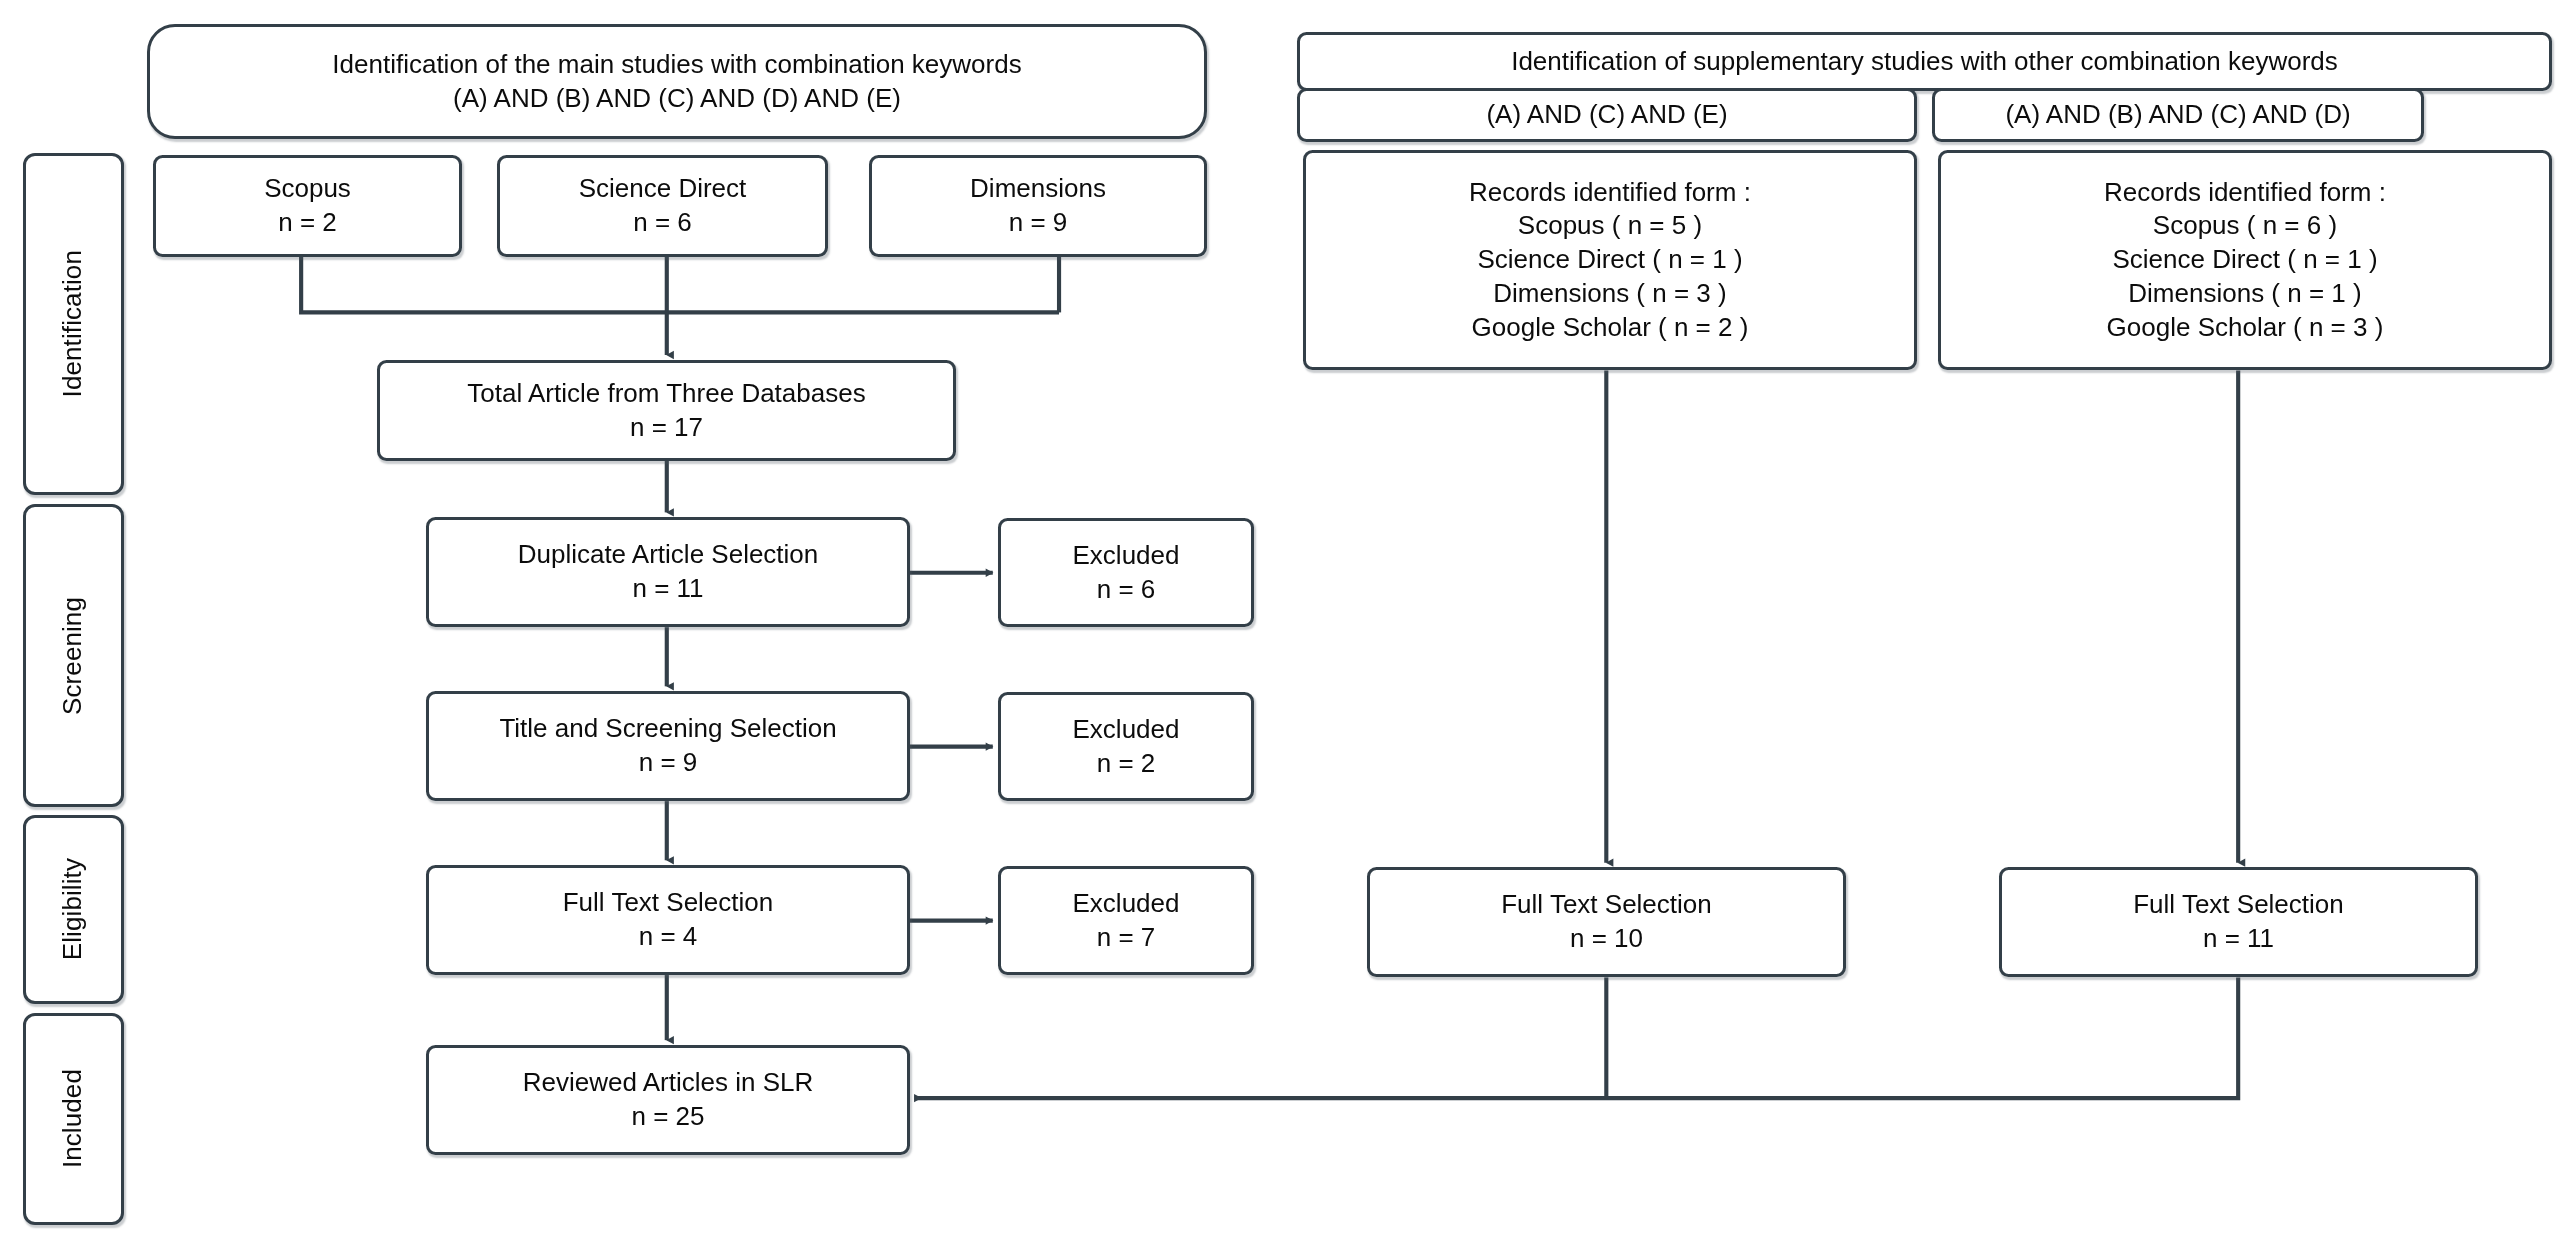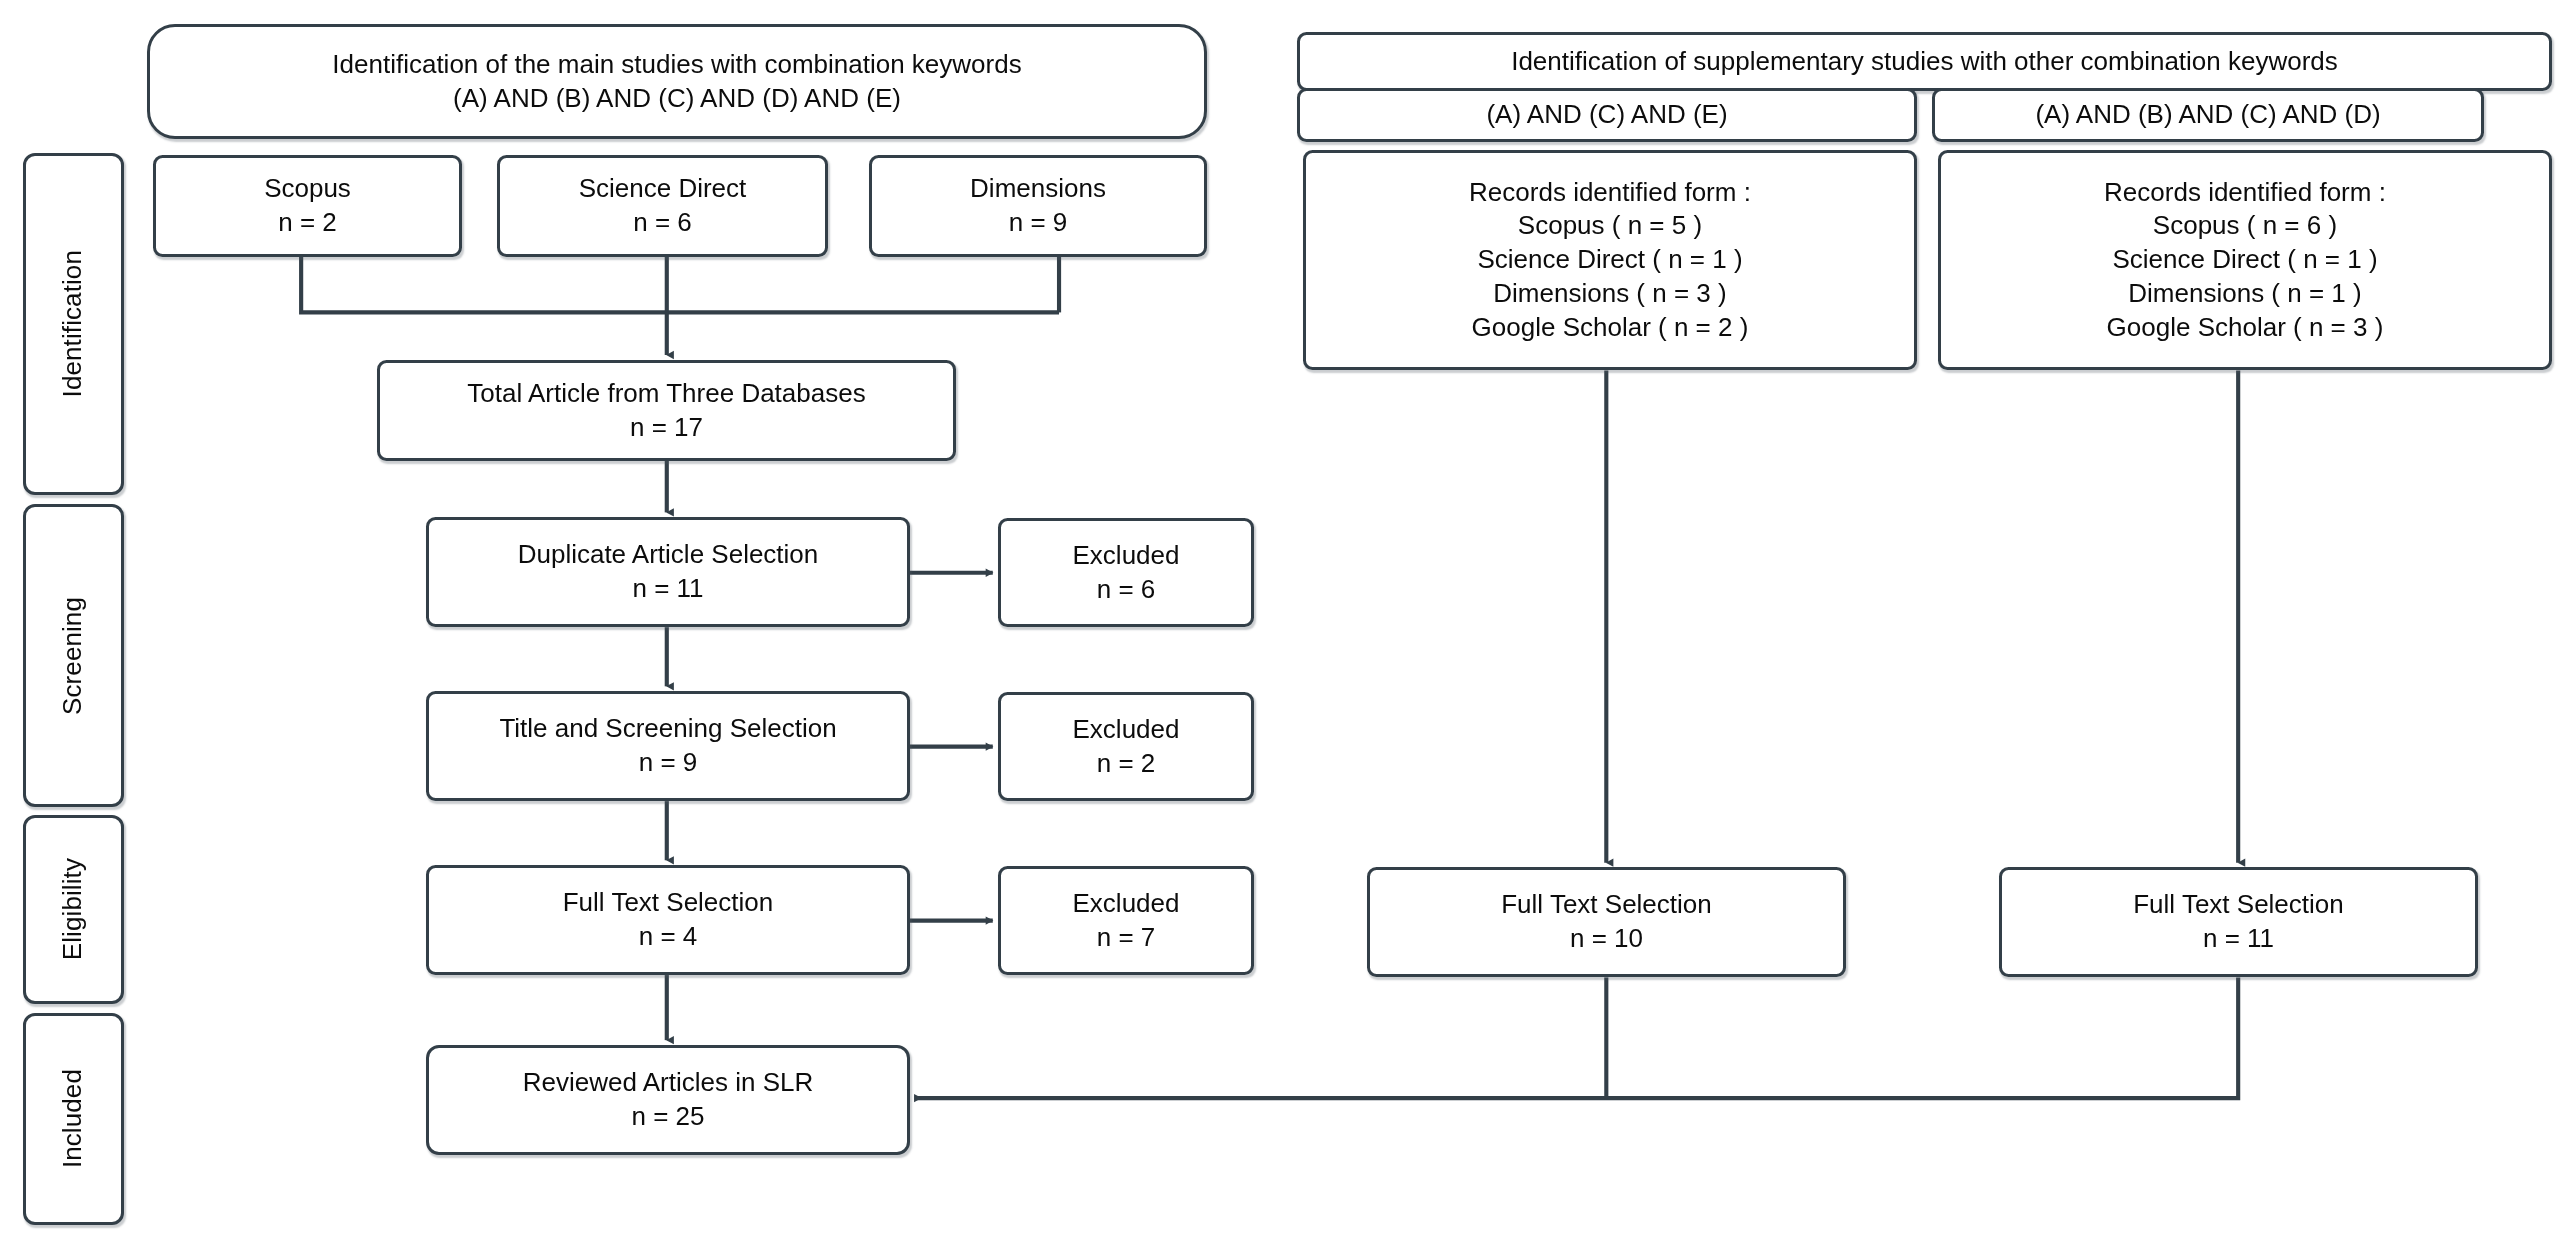--- a/index.html
+++ b/index.html
@@ -55,38 +55,38 @@
     writing-mode: vertical-rl;
     transform: rotate(180deg);
     white-space: nowrap;
     font-size: 26px;
     letter-spacing: 0.1px;
   }
   
   #main-keywords-box   { left: 147px;  top: 24px;   width: 1060px; height: 115px; border-radius: 28px; }
   #supp-keywords-box   { left: 1297px; top: 32px;   width: 1255px; height: 59px; }
   #supp-combo-1-box    { left: 1297px; top: 88px;  width: 620px; height: 54px;  }
-  #supp-combo-2-box    { left: 1932px; top: 88px;  width: 552px; height: 54px;  }
+  #supp-combo-2-box    { left: 1932px; top: 88px;  width: 492px; height: 54px;  }
   
   #stage-identification { left: 22.5px; top: 153px;  width: 101px; height: 342px; }
   #stage-screening      { left: 22.5px; top: 504px;  width: 101px; height: 303px; }
   #stage-eligibility    { left: 22.5px; top: 815px; width: 101px; height: 189px; }
   #stage-included       { left: 22.5px; top: 1013px; width: 101px; height: 212px; }
   
   #db-scopus-box        { left: 153px;  top: 155px;  width: 309px; height: 102px; }
   #db-sciencedirect-box { left: 497px;  top: 155px;  width: 331px; height: 102px; }
   #db-dimensions-box    { left: 869px; top: 155px;  width: 338px; height: 102px; }
   #total-articles-box   { left: 377px;  top: 360px;  width: 579px; height: 101px; }
   #duplicate-box        { left: 426px;  top: 517px;  width: 484px; height: 110px; }
   #excluded-1-box       { left: 998px; top: 518px;  width: 256px; height: 109px; }
   #title-abstract-box   { left: 426px;  top: 691px; width: 484px; height: 110px; }
   #excluded-2-box       { left: 998px; top: 692px; width: 256px; height: 109px; }
   #fulltext-main-box    { left: 426px;  top: 865px; width: 484px; height: 110px; }
   #excluded-3-box       { left: 998px; top: 866px; width: 256px; height: 109px; }
-  #reviewed-box         { left: 426px;  top: 1045px; width: 484px; height: 110px; border-radius: 13px; }
+  #reviewed-box         { left: 426px;  top: 1045px; width: 484px; height: 110px; }
   
   #records-1-box        { left: 1303px; top: 150px;  width: 614px; height: 220px; }
   #records-2-box        { left: 1938px; top: 150px;  width: 614px; height: 220px; }
   #fulltext-supp-1-box  { left: 1367px; top: 867px; width: 479px;  height: 110px; }
   #fulltext-supp-2-box  { left: 1999px; top: 867px; width: 479px;  height: 110px; }
 </style>
 </head>
 <body>
 
 <div id="diagram-root">

